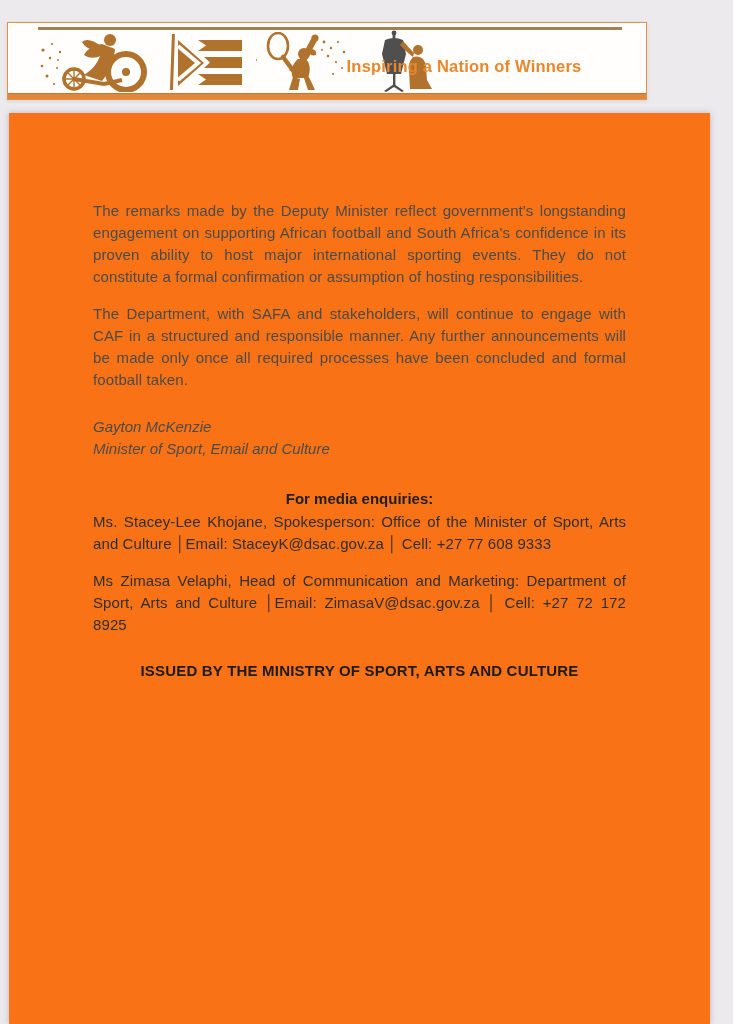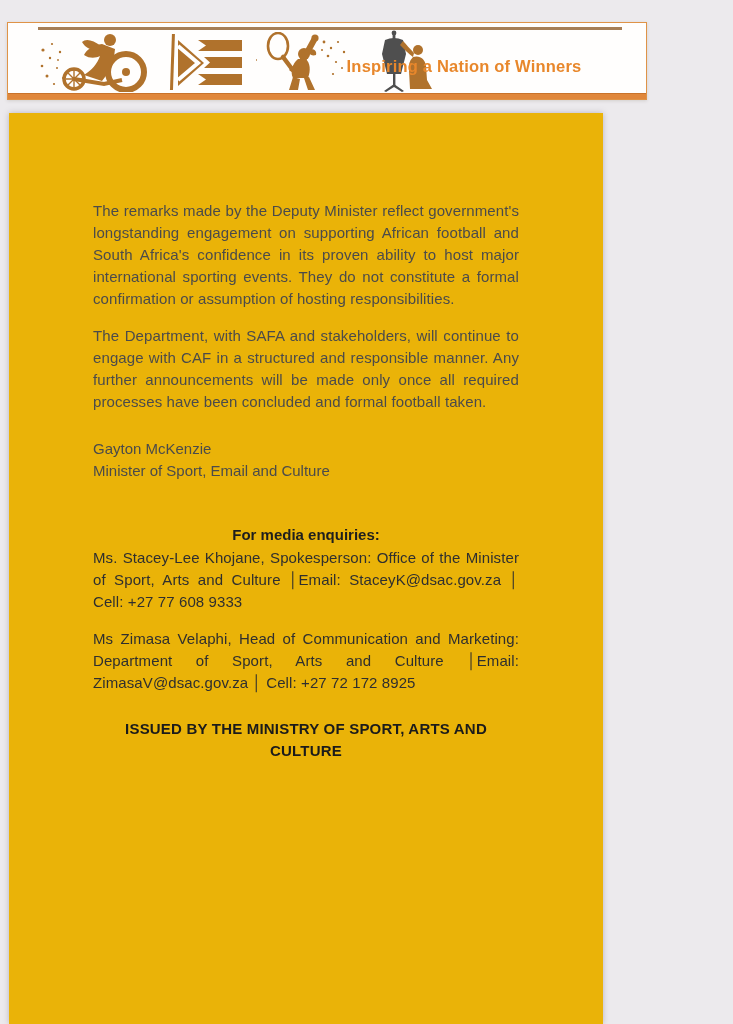--- a/index.html
+++ b/index.html
@@ -37,35 +37,35 @@
   .tagline {
     position: absolute; right: 26px; top: 34px; width: 312px;
     text-align: center;
     color: #e8872b; font-weight: bold; font-size: 16.5px;
     letter-spacing: 0.2px;
   }
 
   
   .sheet {
     position: absolute; left: 9px; top: 113px;
-    width: 594px; height: 911px;
-    background: #eab308;
+    width: 701px; height: 911px;
+    background: #f97316;
     box-shadow: 0 0 6px rgba(110,105,120,.4);
   }
   .content {
     padding: 87px 84px 0 84px;
     font-size: 15px; line-height: 22px;
     color: #4b4b4b;
   }
   p { margin: 0; }
   .para { text-align: justify; margin-bottom: 15px; letter-spacing: 0.1px; }
-  .signature { margin-top: 25px; color: #4b4b4b; }
+  .signature { font-style: italic; margin-top: 25px; color: #4b4b4b; }
   .media-heading {
     text-align: center; font-weight: bold; color: #1e1e1e;
-    margin-top: 42px;
+    margin-top: 28px;
   }
   .contact {
     text-align: justify; color: #2f2f2f; margin-bottom: 15px; letter-spacing: 0.1px;
   }
   .contact.first { margin-top: 1px; }
   .issued {
     text-align: center; font-weight: bold; color: #1b1b1b;
     margin-top: 24px; letter-spacing: 0.2px;
   }
 </style>

